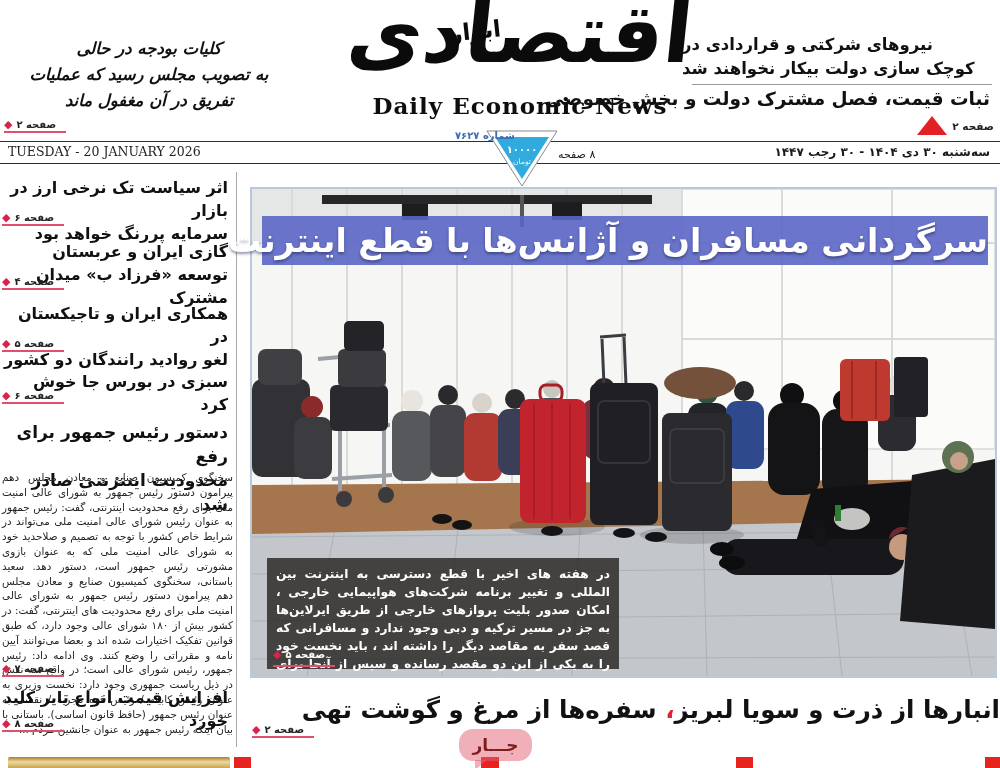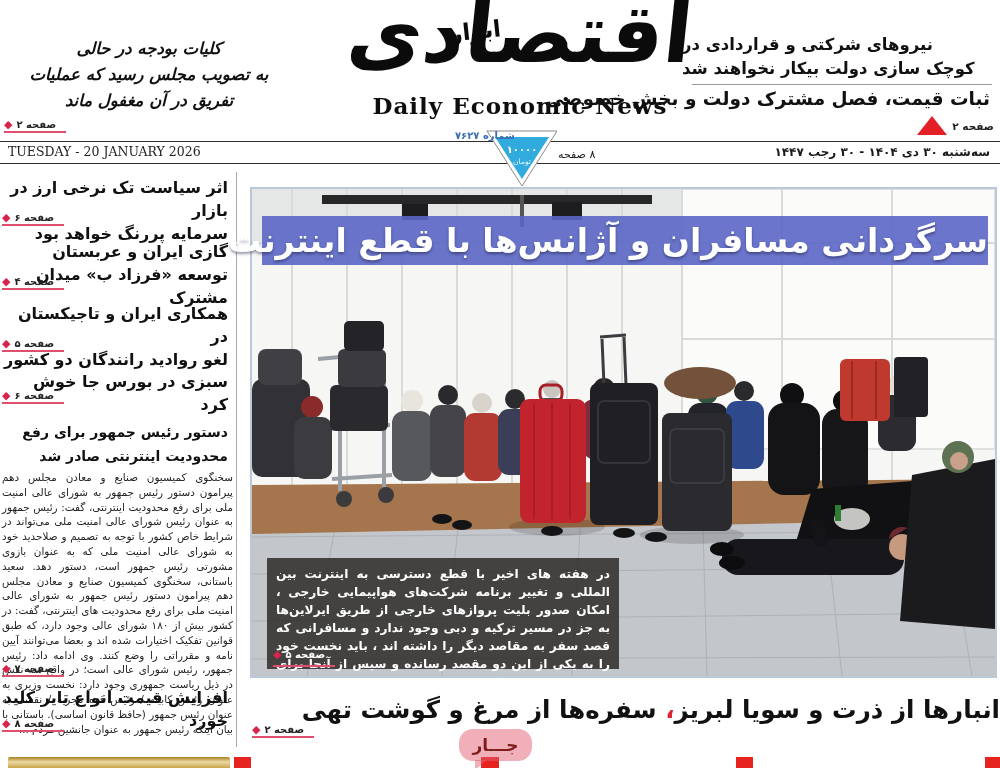--- a/index.html
+++ b/index.html
@@ -161,21 +161,21 @@
     <div class="hl">
       <span class="line">سبزی در بورس جا خوش کرد</span>
     </div>
   </section>
   <div class="pm" style="left:2px;top:390px">
     <span class="d">◆</span>
     <span class="t">صفحه ۶</span>
   </div>
 
   <section class="story" style="top:420px">
-    <div class="hl" style="font-size:14px;line-height:24px;padding-left:12px;">
+    <div class="hl" style="font-size:17px;line-height:24px;padding-left:12px;">
       <span class="line">دستور رئیس جمهور برای رفع</span>
       <span class="line">محدودیت اینترنتی صادر شد</span>
     </div>
   </section>
   <div class="story-body">سخنگوی کمیسیون صنایع و معادن مجلس دهم پیرامون دستور رئیس جمهور به شورای عالی امنیت ملی برای رفع محدودیت اینترنتی، گفت: رئیس جمهور به عنوان رئیس شورای عالی امنیت ملی می‌تواند در شرایط خاص کشور با توجه به تصمیم و صلاحدید خود به شورای عالی امنیت ملی که به عنوان بازوی مشورتی رئیس جمهور است، دستور دهد. سعید باستانی، سخنگوی کمیسیون صنایع و معادن مجلس دهم پیرامون دستور رئیس جمهور به شورای عالی امنیت ملی برای رفع محدودیت های اینترنتی، گفت: در کشور بیش از ۱۸۰ شورای عالی وجود دارد، که طبق قوانین تفکیک اختیارات شده اند و بعضا می‌توانند آیین نامه و مقرراتی را وضع کنند. وی ادامه داد: رئیس جمهور، رئیس شورای عالی است؛ در واقع سه نقش در ذیل ریاست جمهوری وجود دارد: نخست وزیری به عنوان رئیس کابینه / رئیس قوه مجریه / نقشی به عنوان رئیس جمهور (حافظ قانون اساسی). باستانی با بیان اینکه رئیس جمهور به عنوان جانشین مردم ...</div>
   <div class="pm" style="left:2px;top:663px">
     <span class="d">◆</span>
     <span class="t">صفحه ۷</span>
   </div>
 

